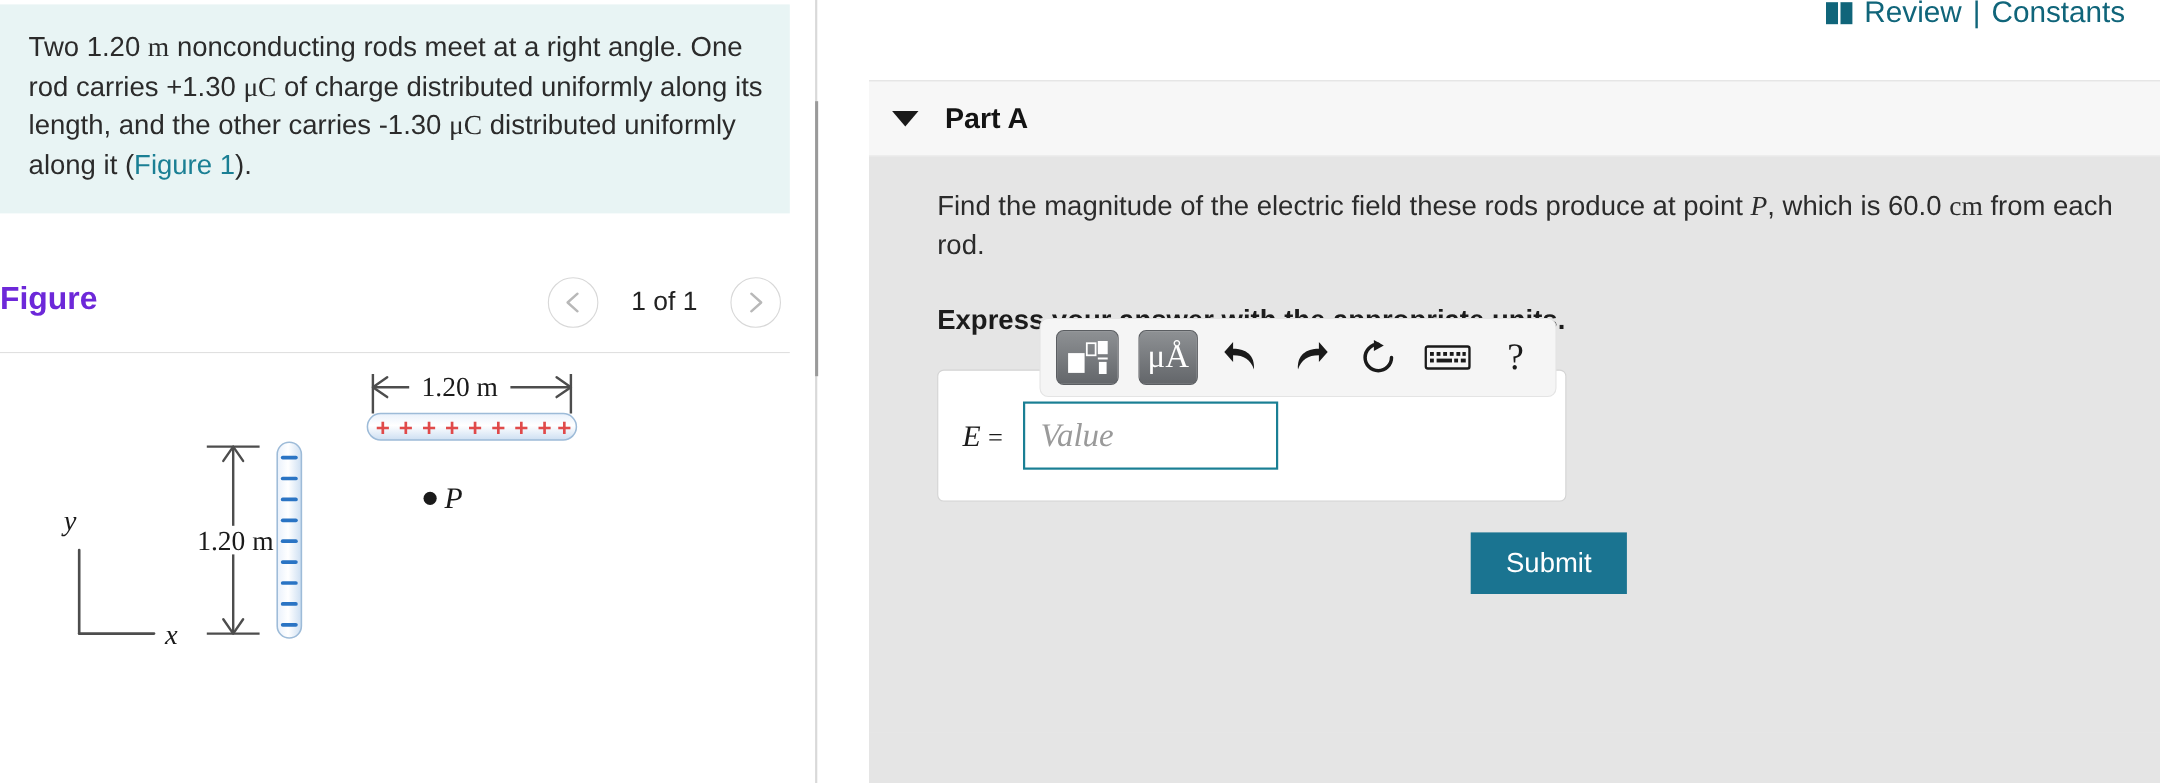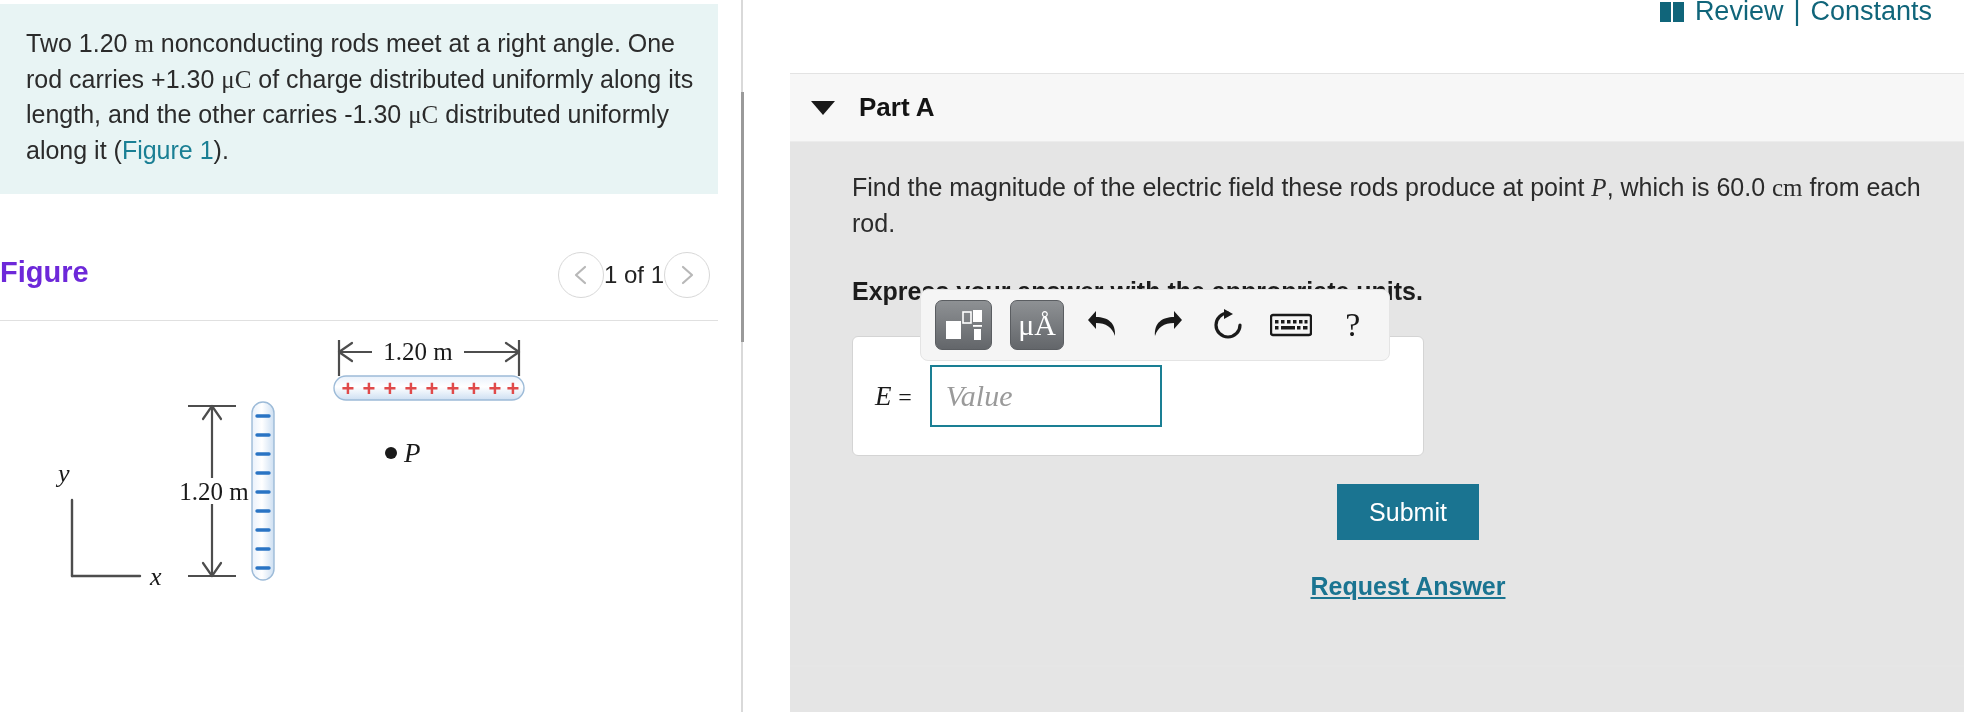--- a/index.html
+++ b/index.html
@@ -37,21 +37,21 @@
   .figure-header {
     position: absolute; left: 0; top: 252px;
     width: 718px; height: 66px;
   }
   .figure-title {
     position: absolute; left: 0; top: 4px;
     font-size: 29px; font-weight: bold; color: #6d28d9;
   }
   .fig-nav {
     position: absolute; right: 8px; top: 0;
-    display: flex; align-items: center; gap: 0;
+    display: flex; align-items: center; gap: 30px;
   }
   .nav-circle {
     width: 46px; height: 46px; border-radius: 50%;
     border: 1px solid #d8d8d8; background: #fff;
     display: flex; align-items: center; justify-content: center;
     cursor: pointer;
   }
   .nav-circle svg { display: block; }
   .fig-counter { font-size: 24px; color: #222; }
 
@@ -122,21 +122,21 @@
 
   .answer-box {
     margin-top: 30px;
     width: 572px; height: 120px;
     border: 1px solid #d4d4d4;
     border-radius: 6px;
     background: #fff;
     position: relative;
   }
   .tool-strip {
-    position: absolute; left: 67px; top: -48px;
+    position: absolute; left: 92px; top: -48px;
     width: 470px; height: 72px;
     border: 1px solid #e4e4e4;
     border-radius: 8px;
     background: #f5f5f5;
     display: flex; align-items: center;
     padding: 0 14px;
     gap: 18px;
   }
   .tool-btn-grey {
     width: 58px; height: 50px;
@@ -394,21 +394,20 @@
           </div>
 
           <div class="input-row">
             <span class="e-label"><span>E</span> <span class="e-eq">=</span></span>
             <input class="ans-input" type="text" placeholder="Value" style="">
           </div>
         </div>
 
         <div class="actions-row">
           <button class="submit-btn">Submit</button>
-          <a class="request-link">Request Answer</a>
         </div>
 
       </div>
     </div>
 
     <div class="bottom-rule"></div>
   </div>
 
 </div>
 

